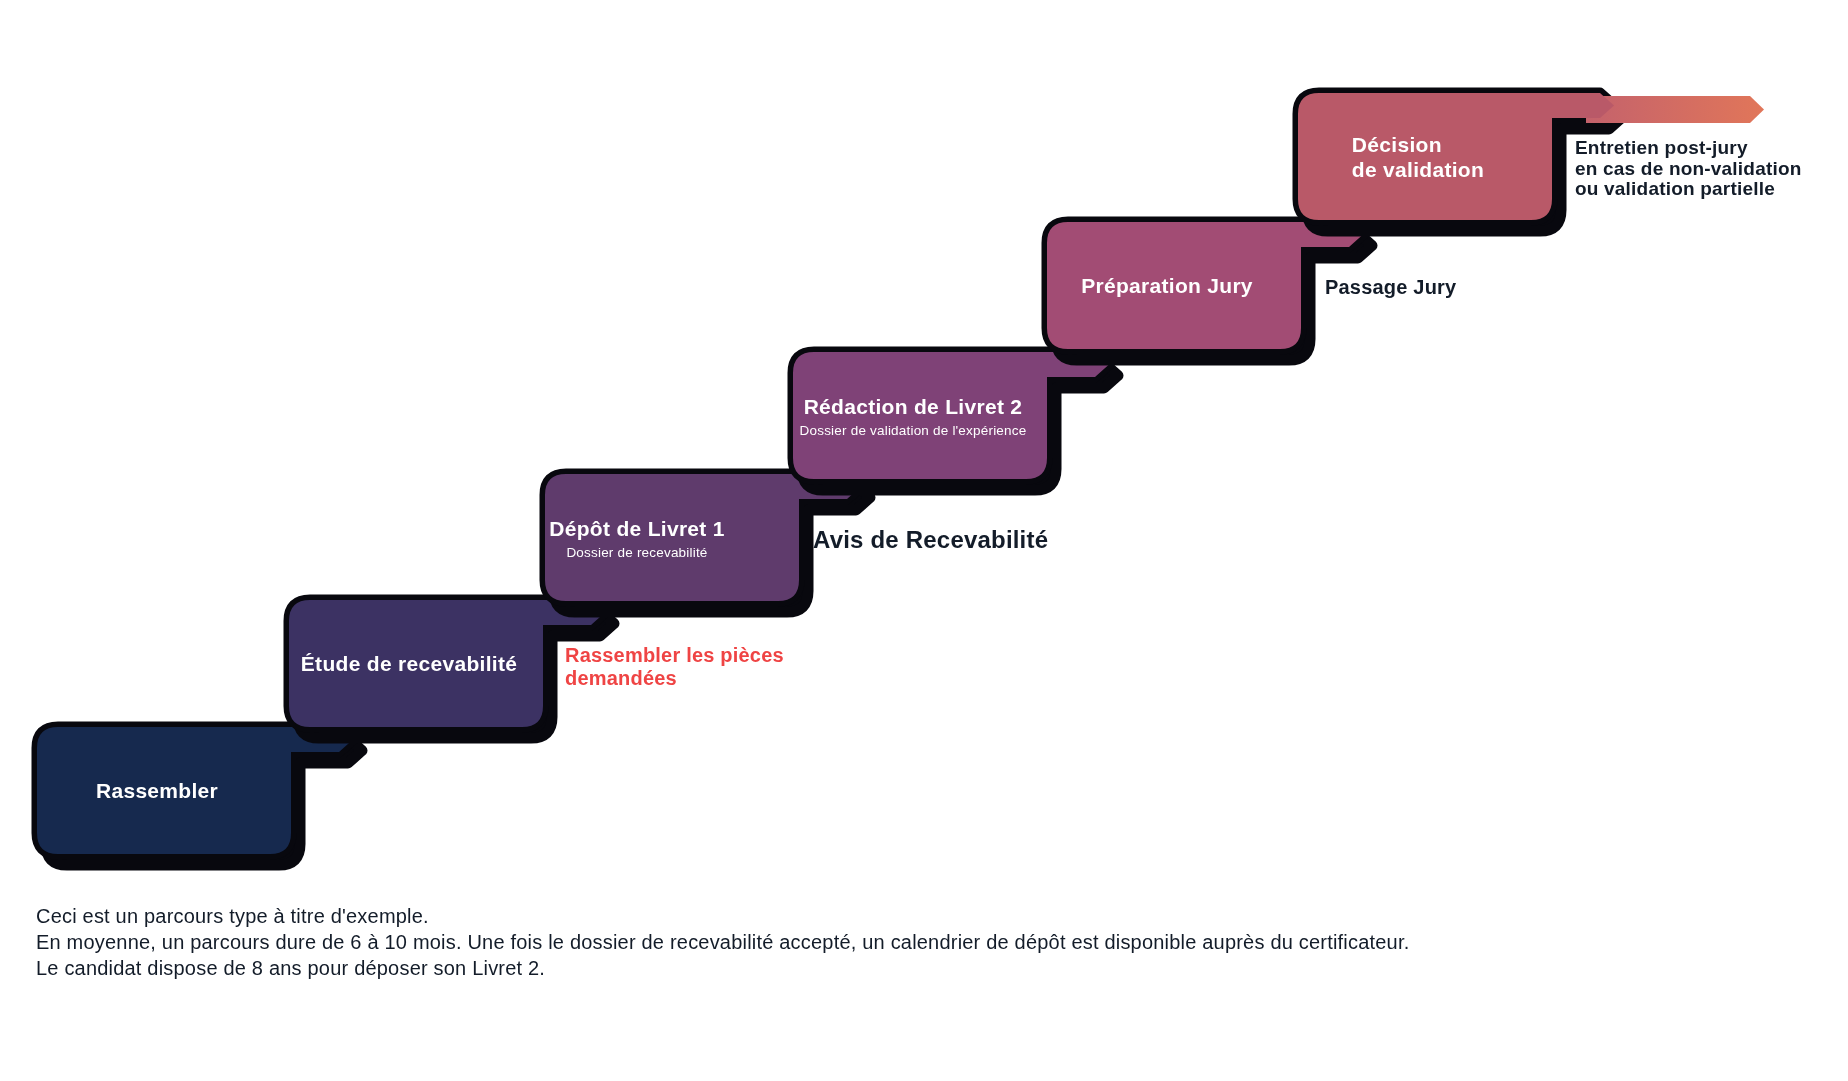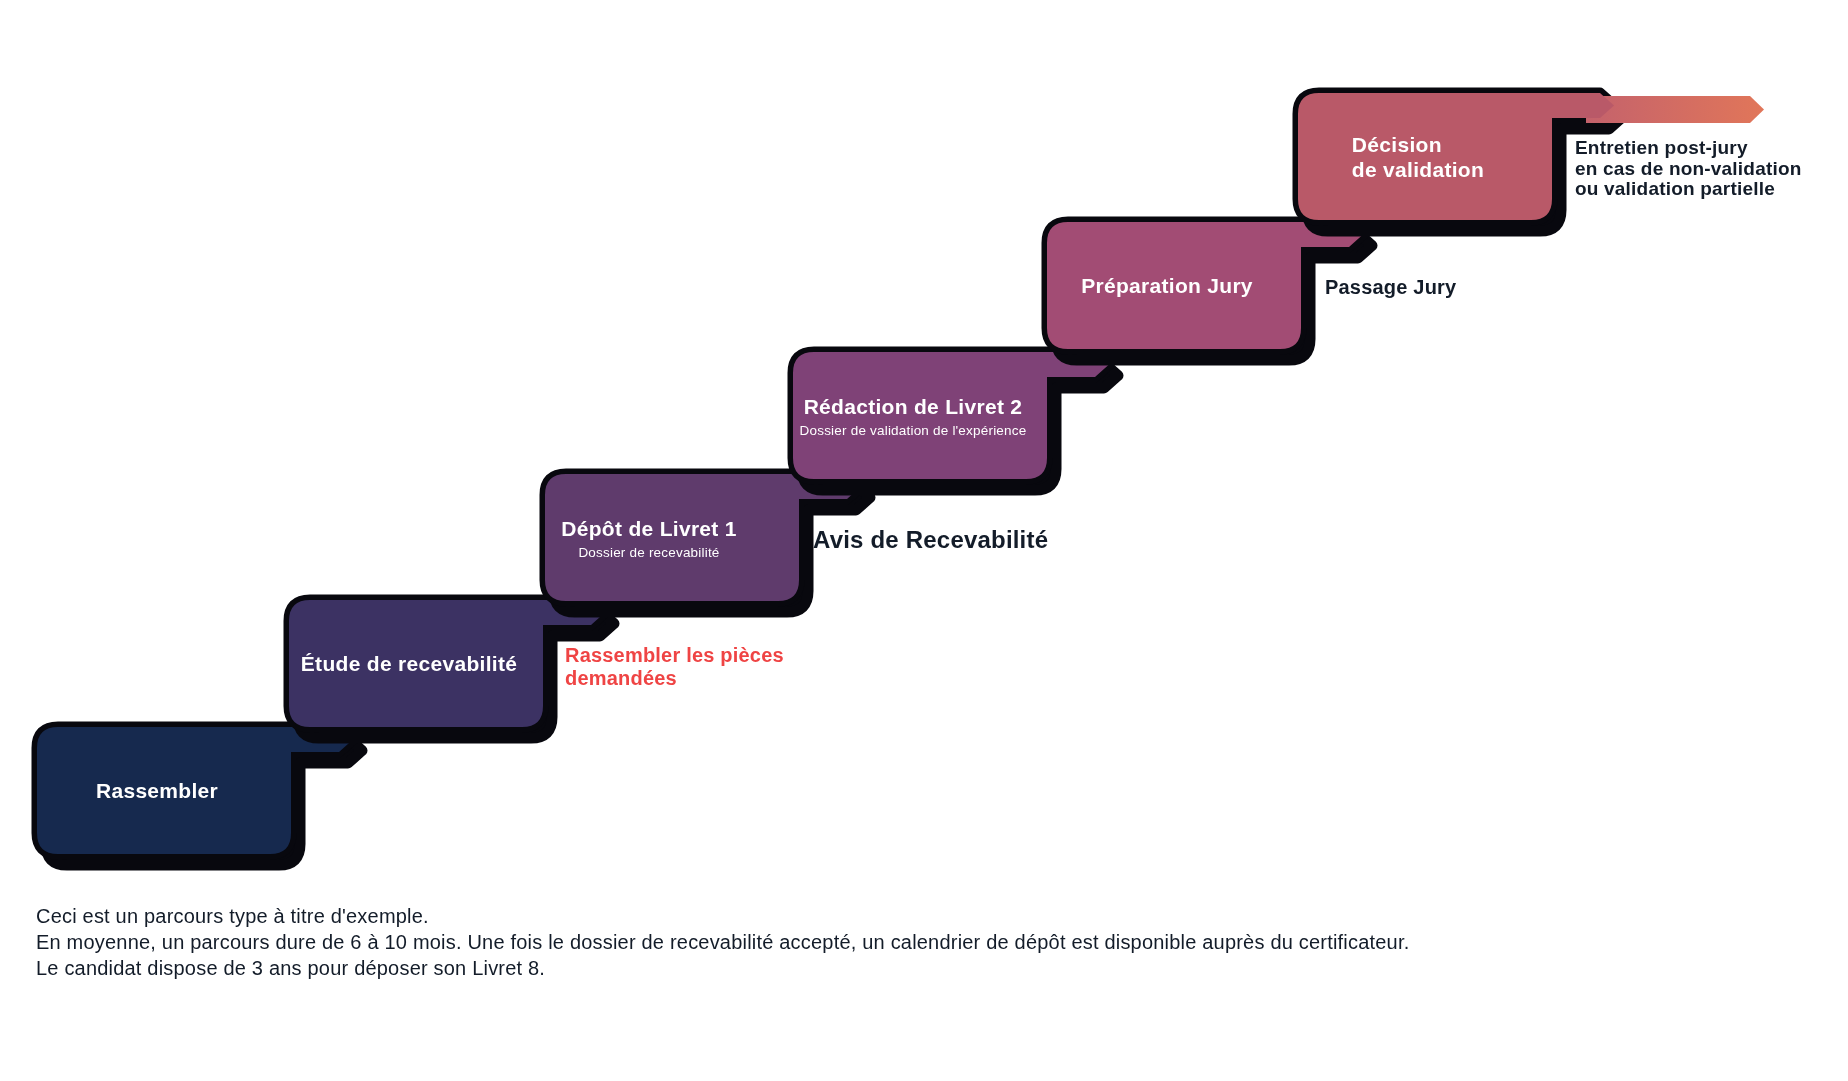--- a/index.html
+++ b/index.html
@@ -86,21 +86,21 @@
       <div class="box-text" style="left: 289px; top: 600px;">
         <div class="box-title">Étude de recevabilité</div>
       </div>
       <div class="side-label" style="left: 565px; top: 644px; font-size: 20px; line-height: 23px; color: #ef4444;">Rassembler les pièces
 demandées</div>
       <svg class="step-shape" width="500" height="172" viewBox="-14 -14 500 172" style="left: 531px; top: 460px; z-index: 3;">
         <path d="M 21 0 H 302 L 316 12.5 L 302 25 H 254 V 106 Q 254 127 233 127 H 21 Q 0 127 0 106 V 21 Q 0 0 21 0 Z" class="shape-shadow" transform="translate(9,11)" fill="#08080E" stroke="#08080E"></path>
         <path d="M 21 0 H 302 L 316 12.5 L 302 25 H 254 V 106 Q 254 127 233 127 H 21 Q 0 127 0 106 V 21 Q 0 0 21 0 Z" class="shape-outline" fill="#08080E" stroke="#08080E"></path>
         <path d="M 21 0 H 302 L 316 12.5 L 302 25 H 254 V 106 Q 254 127 233 127 H 21 Q 0 127 0 106 V 21 Q 0 0 21 0 Z" fill="#5F3B6C"></path>
       </svg>
-      <div class="box-text" style="left: 529px; top: 474px;">
+      <div class="box-text" style="left: 517px; top: 474px;">
         <div class="box-title">Dépôt de Livret 1</div>
         <div class="box-subtitle">Dossier de recevabilité</div>
       </div>
       <div class="side-label" style="left: 813px; top: 528px; font-size: 24px; line-height: 23px; color: rgb(19, 28, 41);">Avis de Recevabilité</div>
       <svg class="step-shape" width="500" height="172" viewBox="-14 -14 500 172" style="left: 779px; top: 338px; z-index: 4;">
         <path d="M 21 0 H 302 L 316 12.5 L 302 25 H 254 V 106 Q 254 127 233 127 H 21 Q 0 127 0 106 V 21 Q 0 0 21 0 Z" class="shape-shadow" transform="translate(9,11)" fill="#08080E" stroke="#08080E"></path>
         <path d="M 21 0 H 302 L 316 12.5 L 302 25 H 254 V 106 Q 254 127 233 127 H 21 Q 0 127 0 106 V 21 Q 0 0 21 0 Z" class="shape-outline" fill="#08080E" stroke="#08080E"></path>
         <path d="M 21 0 H 302 L 316 12.5 L 302 25 H 254 V 106 Q 254 127 233 127 H 21 Q 0 127 0 106 V 21 Q 0 0 21 0 Z" fill="#7F4277"></path>
       </svg>
       <div class="box-text" style="left: 793px; top: 352px;">
@@ -132,15 +132,15 @@
         <div class="box-title">Décision
 de validation</div>
       </div>
       <div class="side-label" style="left: 1575px; top: 138px; font-size: 19px; line-height: 20.5px; color: rgb(19, 28, 41);">Entretien post-jury
 en cas de non-validation
 ou validation partielle</div>
     </div>
   <div class="footer" style="color: rgb(19, 28, 41);">
     <div>Ceci est un parcours type à titre d'exemple.</div>
     <div>En moyenne, un parcours dure de 6 à 10 mois. Une fois le dossier de recevabilité accepté, un calendrier de dépôt est disponible auprès du certificateur.</div>
-    <div>Le candidat dispose de 3 ans pour déposer son Livret 8.</div>
+    <div>Le candidat dispose de 8 ans pour déposer son Livret 2.</div>
   </div>
 </div>
 
 </body></html>

